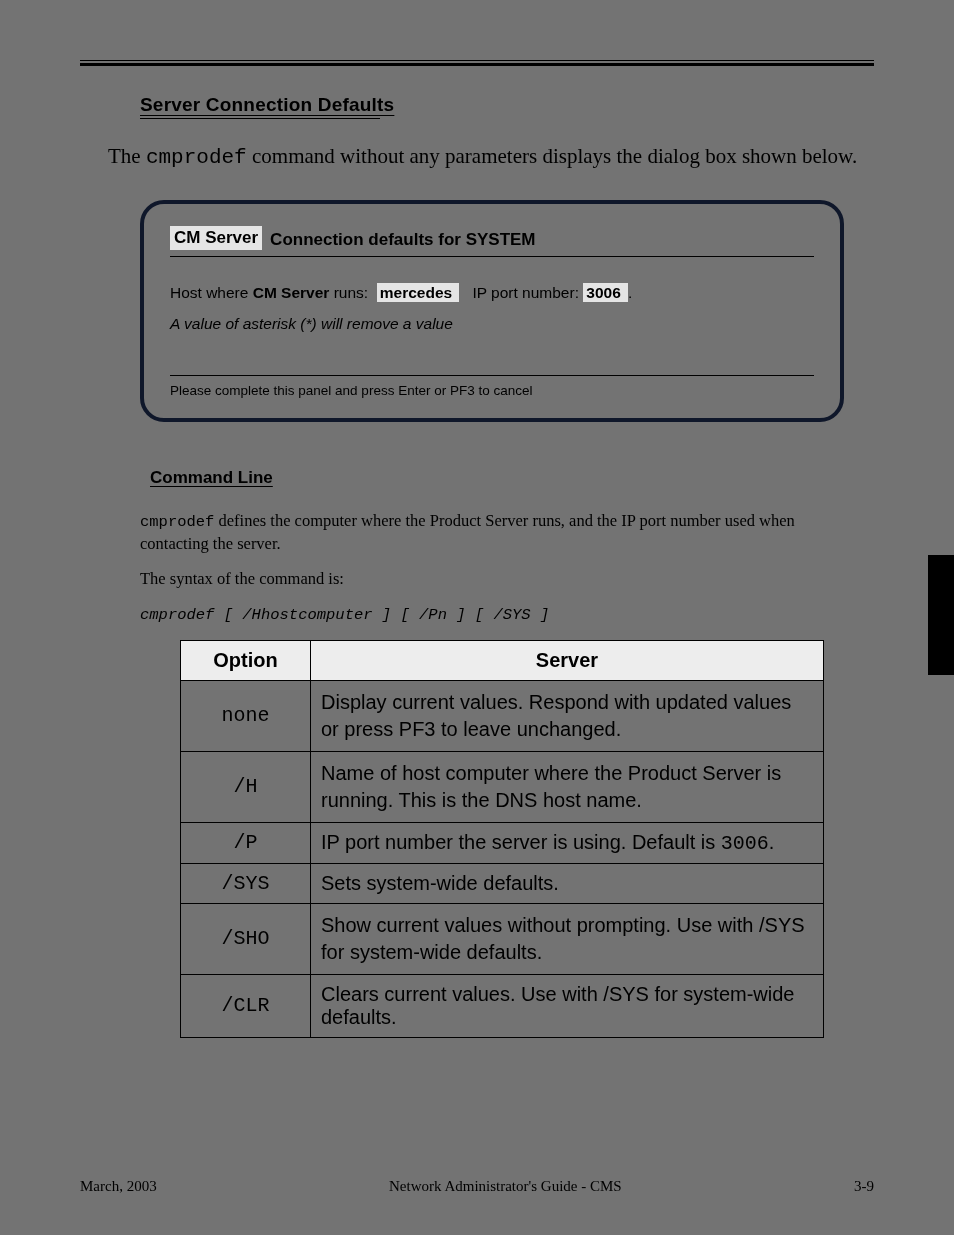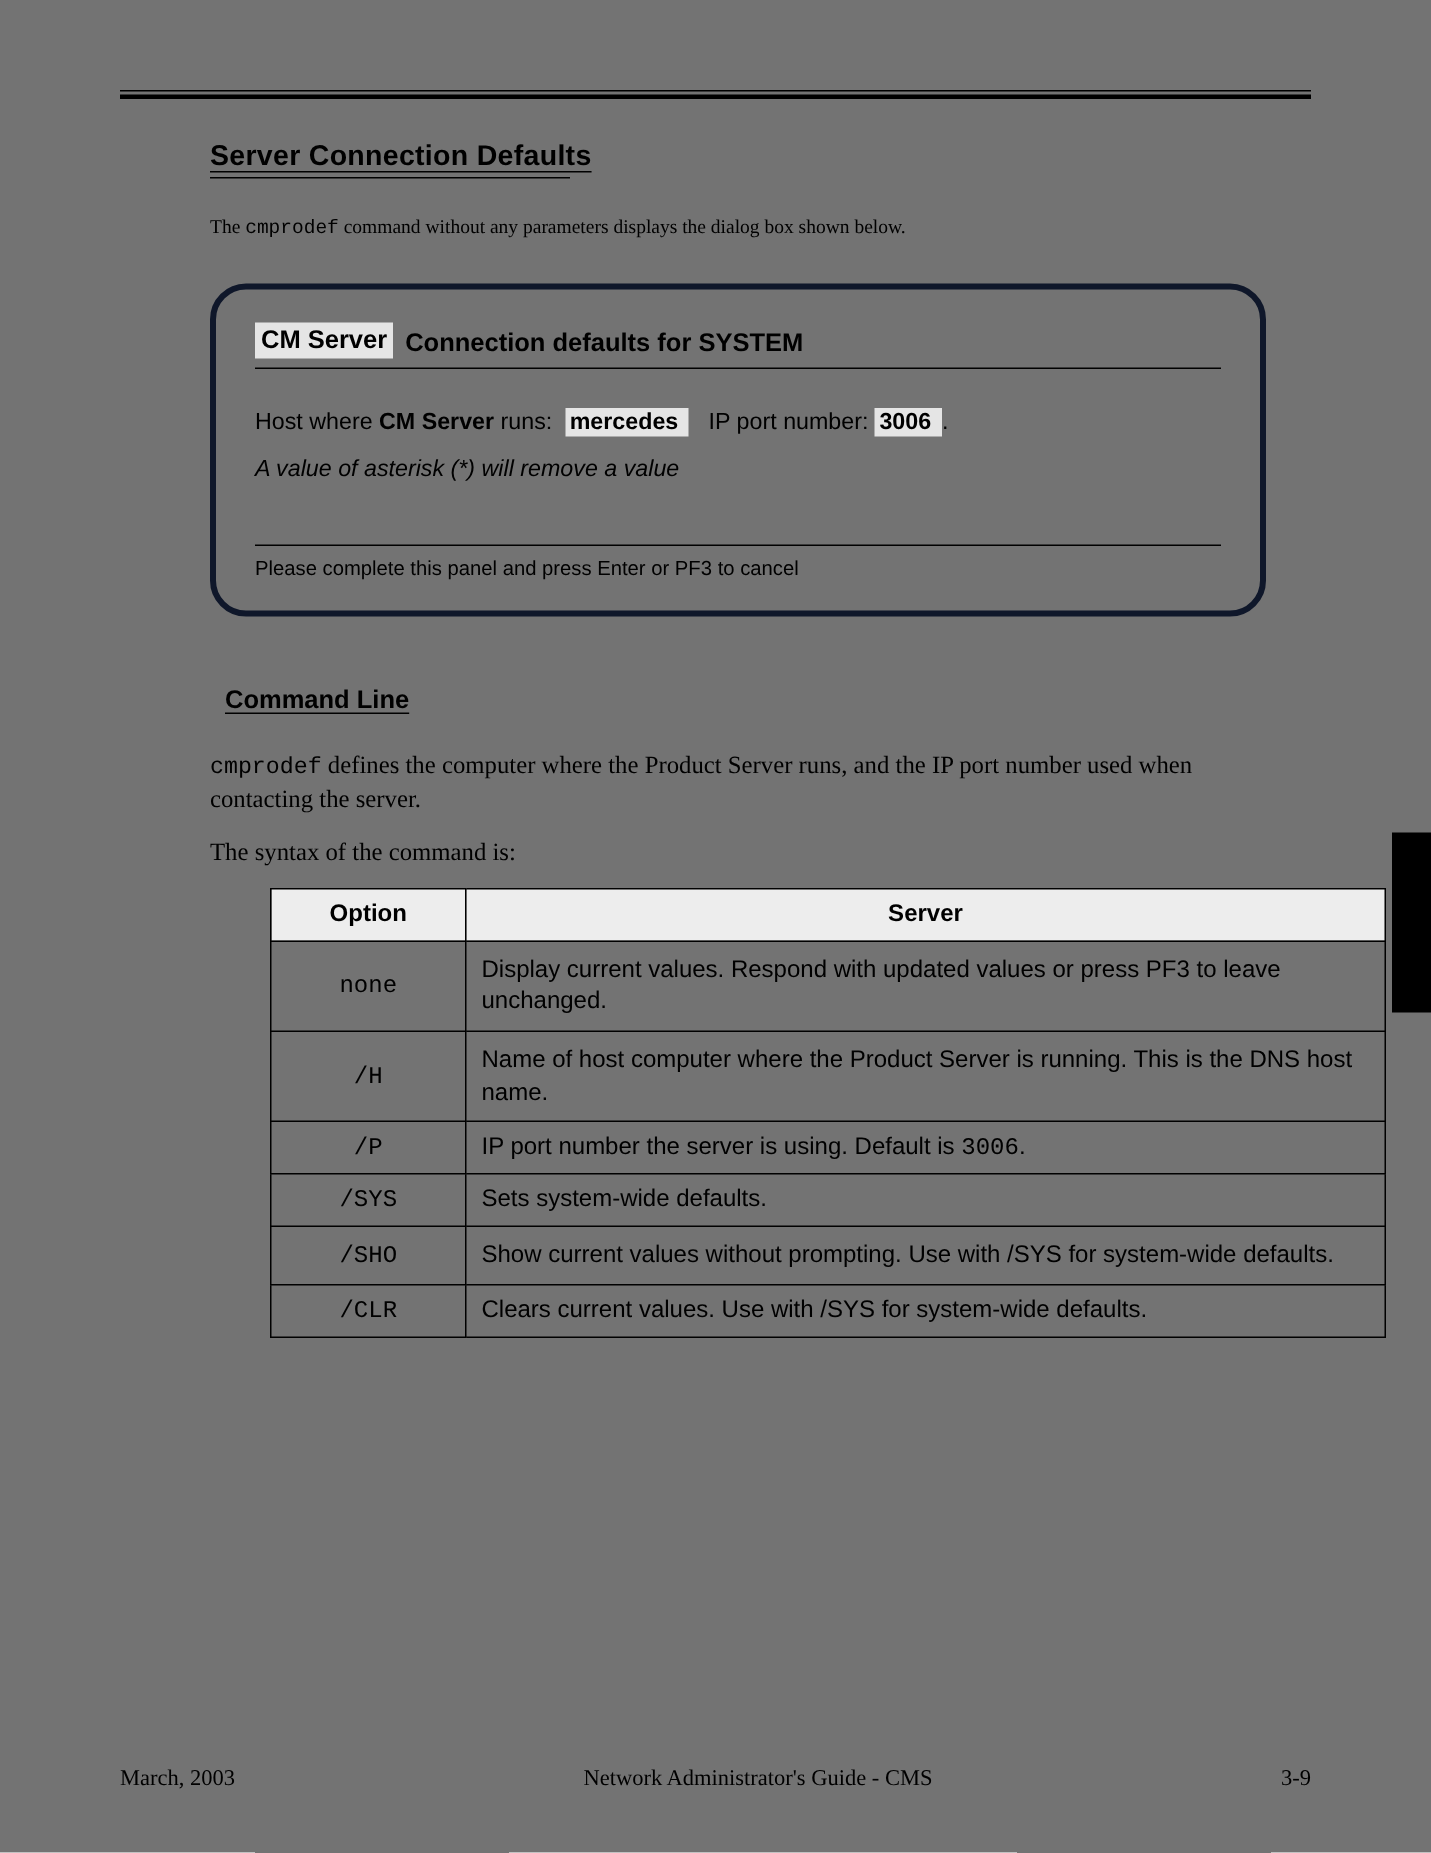--- a/index.html
+++ b/index.html
@@ -44,23 +44,23 @@
     margin-bottom: 2px;
   }
   .section-title-underline2 {
     margin-left: 60px;
     width: 240px;
     border-bottom: 1px solid #000;
     height: 1px;
     margin-bottom: 24px;
   }
   .intro-text {
-    margin-left: 60px;
+    margin-left: 28px;
     margin-right: 10px;
-    font-size: 13px;
+    font-size: 21px;
     line-height: 1.28;
     margin-bottom: 28px;
   }
   .panel {
     margin-left: 60px;
     margin-right: 30px;
     border: 4px solid #0f172a;
     border-radius: 24px;
     padding: 22px 26px 18px 26px;
     position: relative;
@@ -121,24 +121,24 @@
     margin-left: 60px;
     margin-right: 10px;
     font-size: 16.5px;
     line-height: 1.28;
     margin-bottom: 14px;
   }
   .para .mono { font-family: "Courier New", monospace; font-size: 15.5px; }
   table.opts {
     margin-left: 100px;
     margin-right: 32px;
-    width: 744px;
+    width: 644px;
     border-collapse: collapse;
     font-family: Arial, Helvetica, sans-serif;
-    font-size: 16px;
+    font-size: 20px;
   }
   table.opts th, table.opts td {
     border: 1px solid #000;
     padding: 8px 10px;
     vertical-align: middle;
     text-align: left;
   }
   table.opts thead th {
     background: #ededed;
     font-weight: bold;
@@ -200,20 +200,23 @@
   </div>
 
   <div class="sub-title">Command Line</div>
 
   <div class="para">
     <span class="mono">cmprodef</span><span> defines the computer where the Product Server runs, and the IP port number used when contacting the server.</span>
   </div>
 
   <div class="para">The syntax of the command is:</div>
 
+  <div class="para">
+    <span class="mono" style="font-style:italic;">cmprodef [ /Hhostcomputer ] [ /Pn ] [ /SYS ]</span>
+  </div>
 
   <table class="opts">
     <thead>
       <tr>
         <th>Option</th>
         <th>Server</th>
       </tr>
     </thead>
     <tbody>
       <tr>

